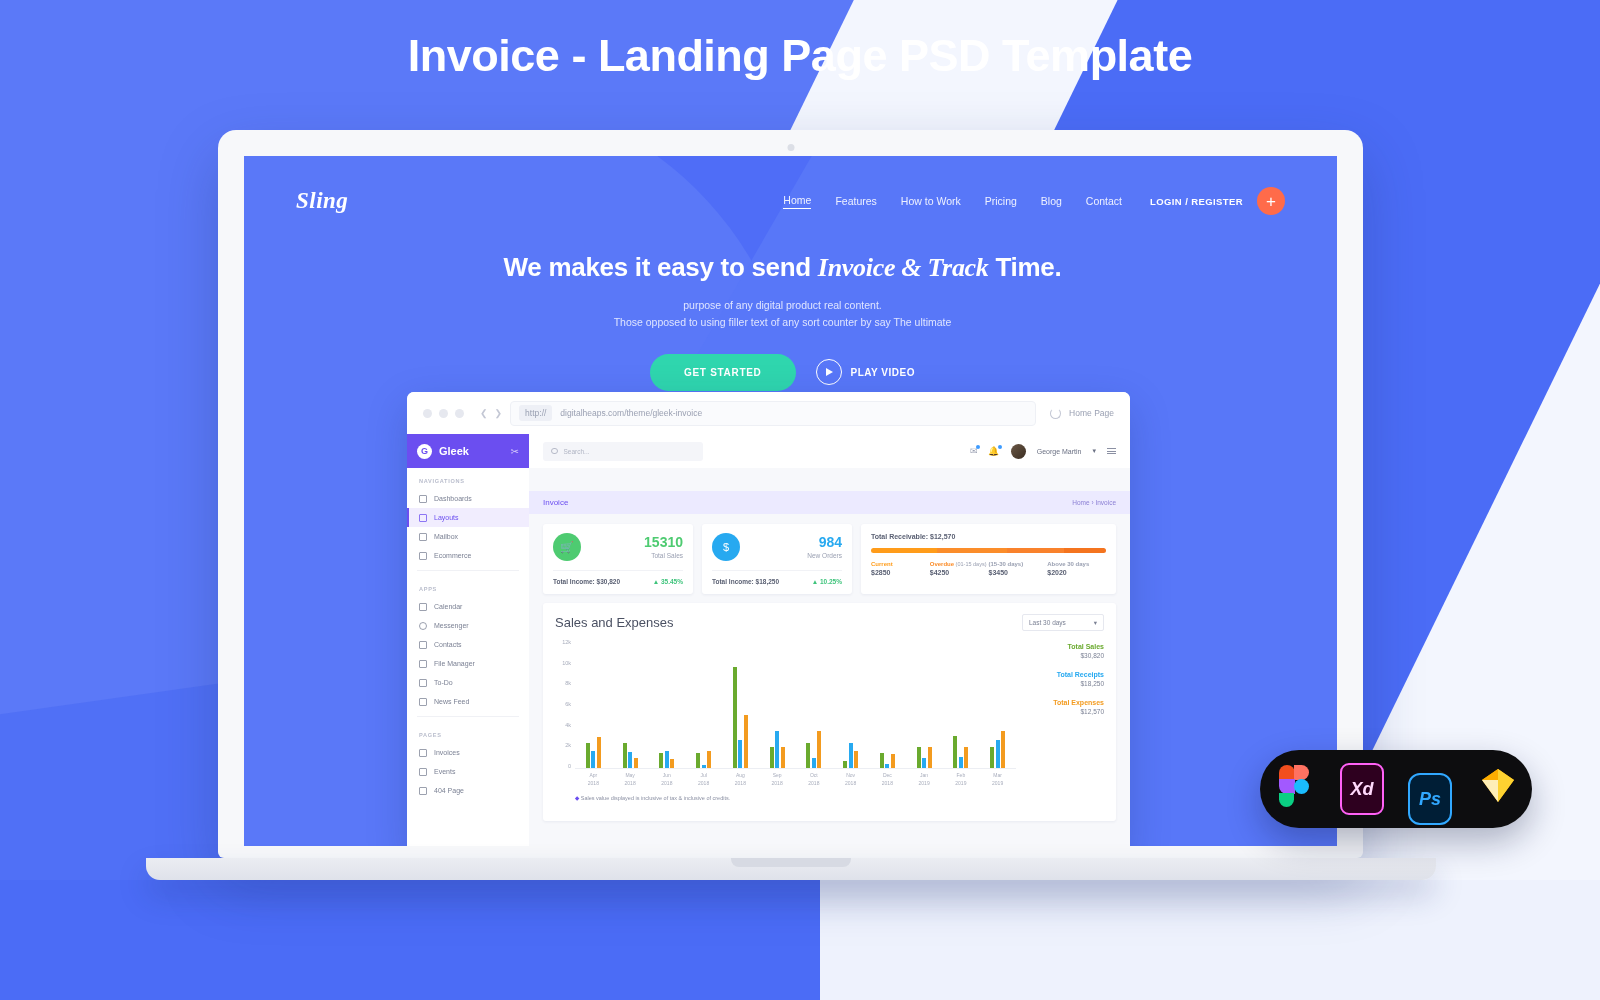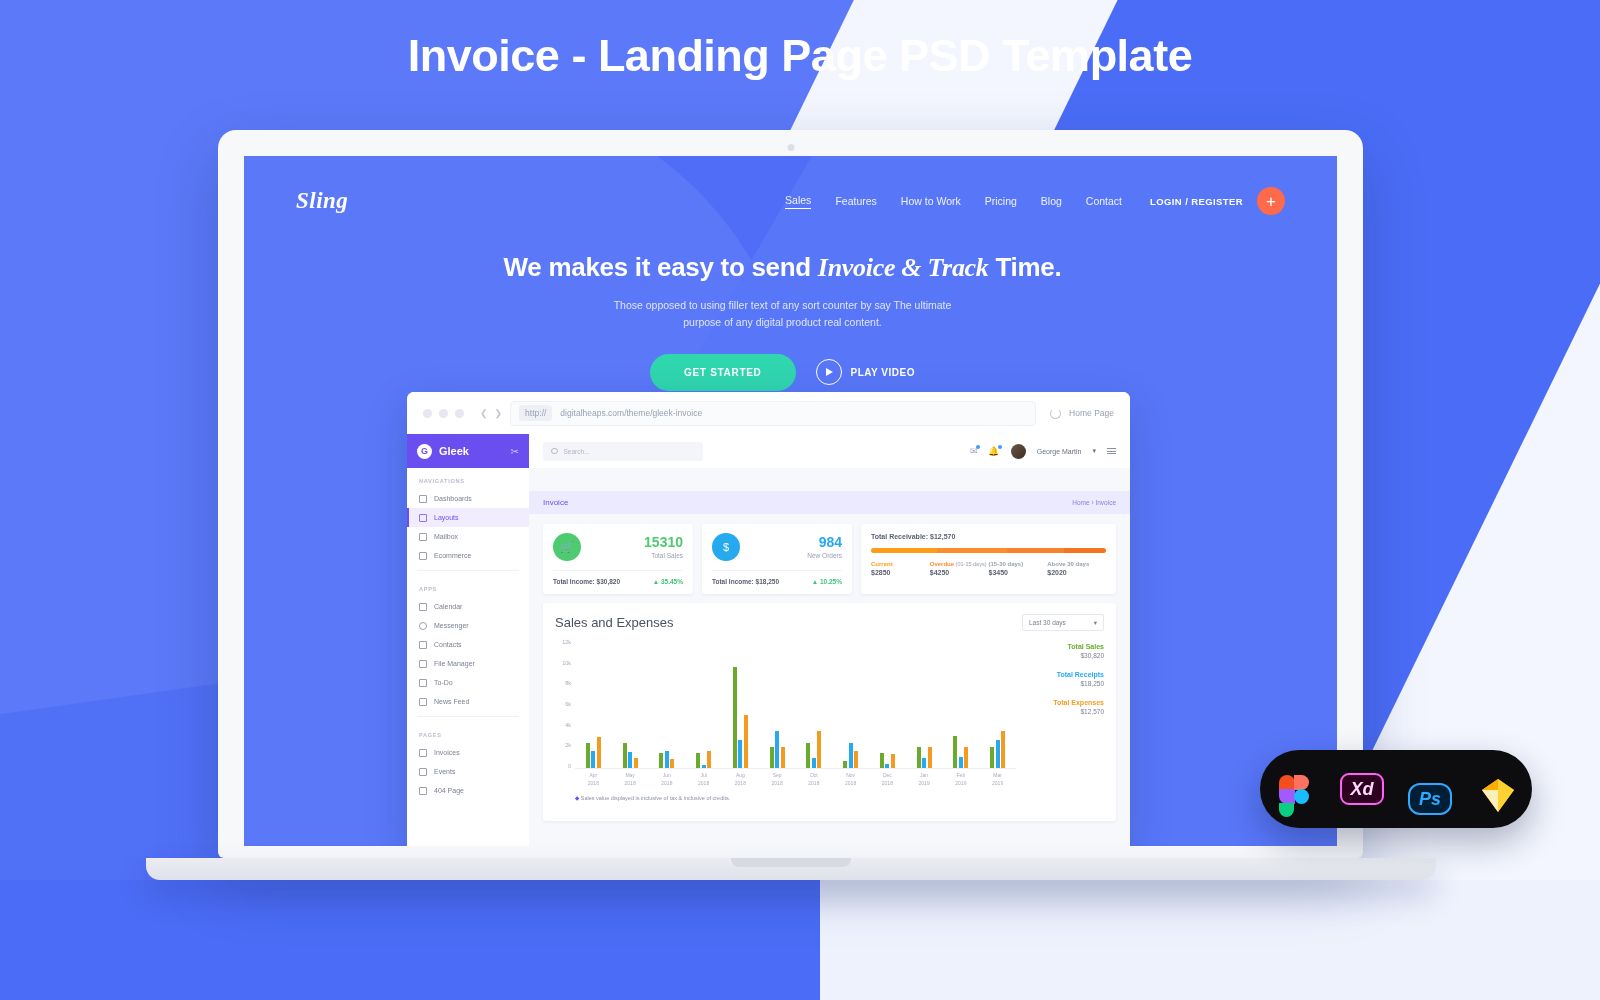--- a/index.html
+++ b/index.html
@@ -282,21 +282,21 @@
   .lg-name { font-size:7px; font-weight:bold; }
   .lg-val { font-size:6.5px; color:#7b8194; margin-top:2px; }
 
   
   .apps-badge {
     position:absolute; right:68px; bottom:172px; width:272px; height:78px;
     background:#0d0d0f; border-radius:39px; display:flex; align-items:center;
     justify-content:center; gap:24px; z-index:30;
     box-shadow:0 14px 34px rgba(10,20,60,.3);
   }
-  .app-ico { width:44px; height:32px; position:relative;text-align:center; }
+  .app-ico { width:44px; height:52px; position:relative;text-align:center; }
   
   .fig i { position:absolute; display:block; }
   .fig .f1 { width:16px;height:15px;left:7px;top:2px;background:#f24e1e;border-radius:8px 8px 0 0; }
   .fig .f2 { width:16px;height:15px;left:7px;top:16px;background:#a259ff;border-radius:0 0 0 8px; }
   .fig .f3 { width:15px;height:15px;left:22px;top:16px;background:#1abcfe;border-radius:50%; }
   .fig .f4 { width:15px;height:14px;left:7px;top:30px;background:#0acf83;border-radius:0 0 8px 8px; }
   .fig .f5 { width:15px;height:15px;left:22px;top:2px;background:#ff7262;border-radius:0 8px 8px 0; }
   
   .xd {
     background:#2e001f; border:2px solid #ff61f6; border-radius:9px;
@@ -334,38 +334,38 @@
       <div class="screen-inner">
 
         <div class="screen-bg">
           <div class="sA"></div>
             <div class="sB"></div>
         </div>
 
         <div class="lp-nav">
           <div class="lp-logo">Sling</div>
           <div class="lp-menu">
-            <a class="active">Sales</a>
+            <a class="active">Home</a>
             <a>Features</a>
             <a>How to Work</a>
             <a>Pricing</a>
             <a>Blog</a>
             <a>Contact</a>
           </div>
           <div class="lp-login">LOGIN / REGISTER</div>
           <div class="lp-plus">+</div>
         </div>
 
         <div class="lp-hero">
           <div class="lp-h1">
             <span>We makes it easy to send </span><em>Invoice &amp; Track</em><span> Time.</span>
           </div>
           <div class="lp-sub">
+            <div>purpose of any digital product real content.</div>
             <div>Those opposed to using filler text of any sort counter by say The ultimate</div>
-            <div>purpose of any digital product real content.</div>
           </div>
           <div class="lp-cta">
             <button class="btn-start">GET STARTED</button>
             <div class="play-wrap">
               <div class="play-circle">
                   <div class="play-tri"></div>
                 </div>
               <div class="play-label">PLAY VIDEO</div>
             </div>
           </div>

